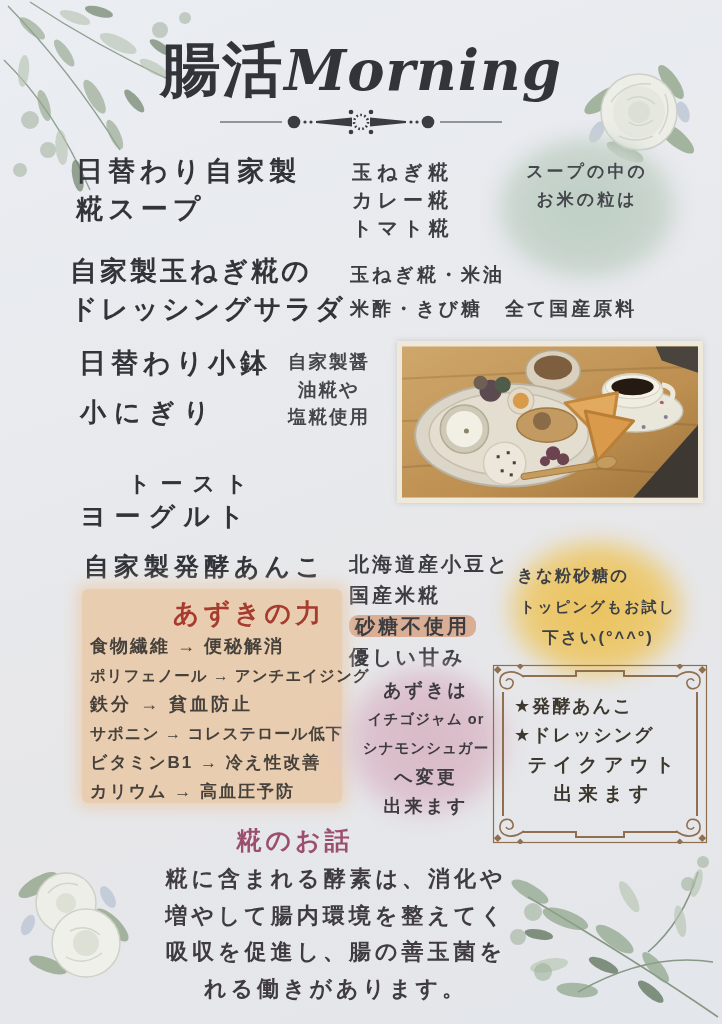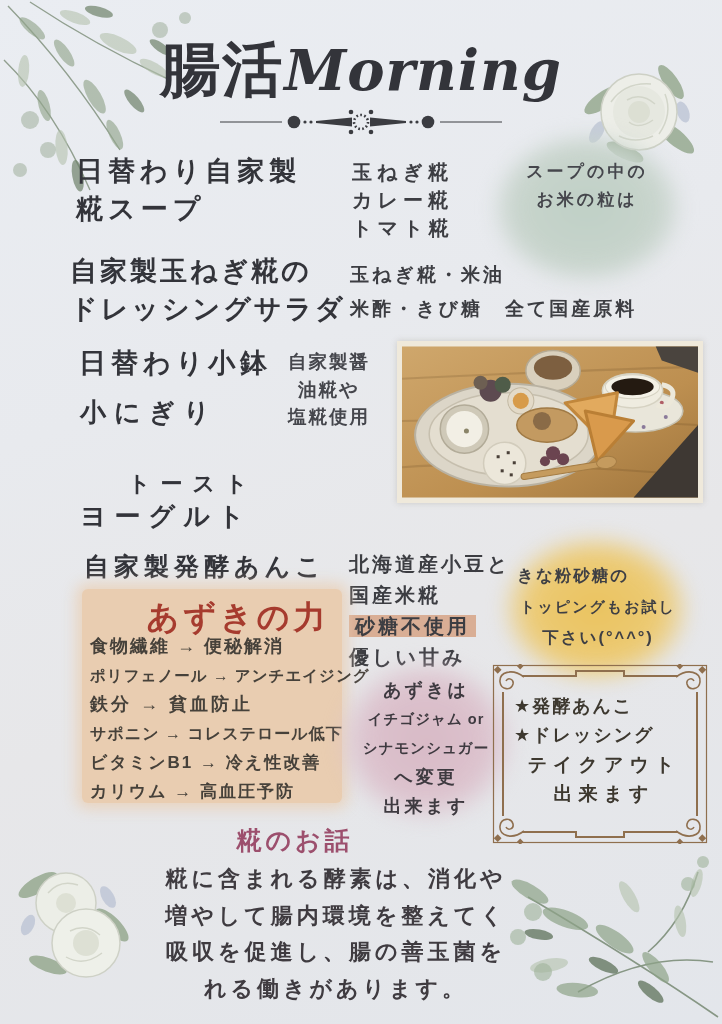--- a/index.html
+++ b/index.html
@@ -28,27 +28,27 @@
   .blob-yellow{background:radial-gradient(ellipse at center,#eac35f 0%,#ecca74 50%,rgba(236,202,116,0) 78%);}
   .blob-pink{background:radial-gradient(ellipse at center,#d8bac6 0%,#dcc2cd 50%,rgba(220,194,205,0) 78%);}
 
   .soup-note{left:492px;top:158px;width:190px;text-align:center;}
   .kinako-note{left:503px;top:560px;width:190px;text-align:center;font-weight:700;
     font-size:16.5px;letter-spacing:2px;line-height:31px;color:#3e3f44;}
 
   
   .azuki-box{left:82px;top:589px;width:260px;height:214px;background:#e9cdb1;
     border-radius:6px;box-shadow:0 0 14px 6px rgba(233,205,177,.75);}
-  .azuki-title{left:82px;top:596px;width:312px;text-align:center;font-weight:700;
-    font-size:32px;letter-spacing:4px;color:#a63b2e;}
+  .azuki-title{left:93px;top:596px;width:312px;text-align:center;font-weight:700;
+    font-size:26px;letter-spacing:4px;color:#a63b2e;}
   .azuki-items{left:90px;top:632px;width:252px;font-weight:700;font-size:17px;
     letter-spacing:1px;line-height:29px;color:#46413a;}
   .azuki-items div{white-space:nowrap;}
 
-  .highlight-pill{background:#d9ae95;border-radius:0;padding:0 6px;}
+  .highlight-pill{background:#d9ae95;border-radius:9px;padding:0 6px;}
 
   .azuki-change{left:346px;top:676px;width:160px;text-align:center;font-weight:700;
     color:#3e3a40;line-height:29px;}
   .azuki-change .big{font-size:18px;letter-spacing:3px;}
   .azuki-change .small{font-size:14.5px;letter-spacing:1px;}
 
   
   .takeout{left:492px;top:664px;width:216px;height:180px;}
   .takeout-content{left:514px;top:692px;width:180px;font-weight:700;color:#3d382f;}
   .takeout-content .star{font-size:18px;letter-spacing:2px;line-height:29px;white-space:nowrap;}

